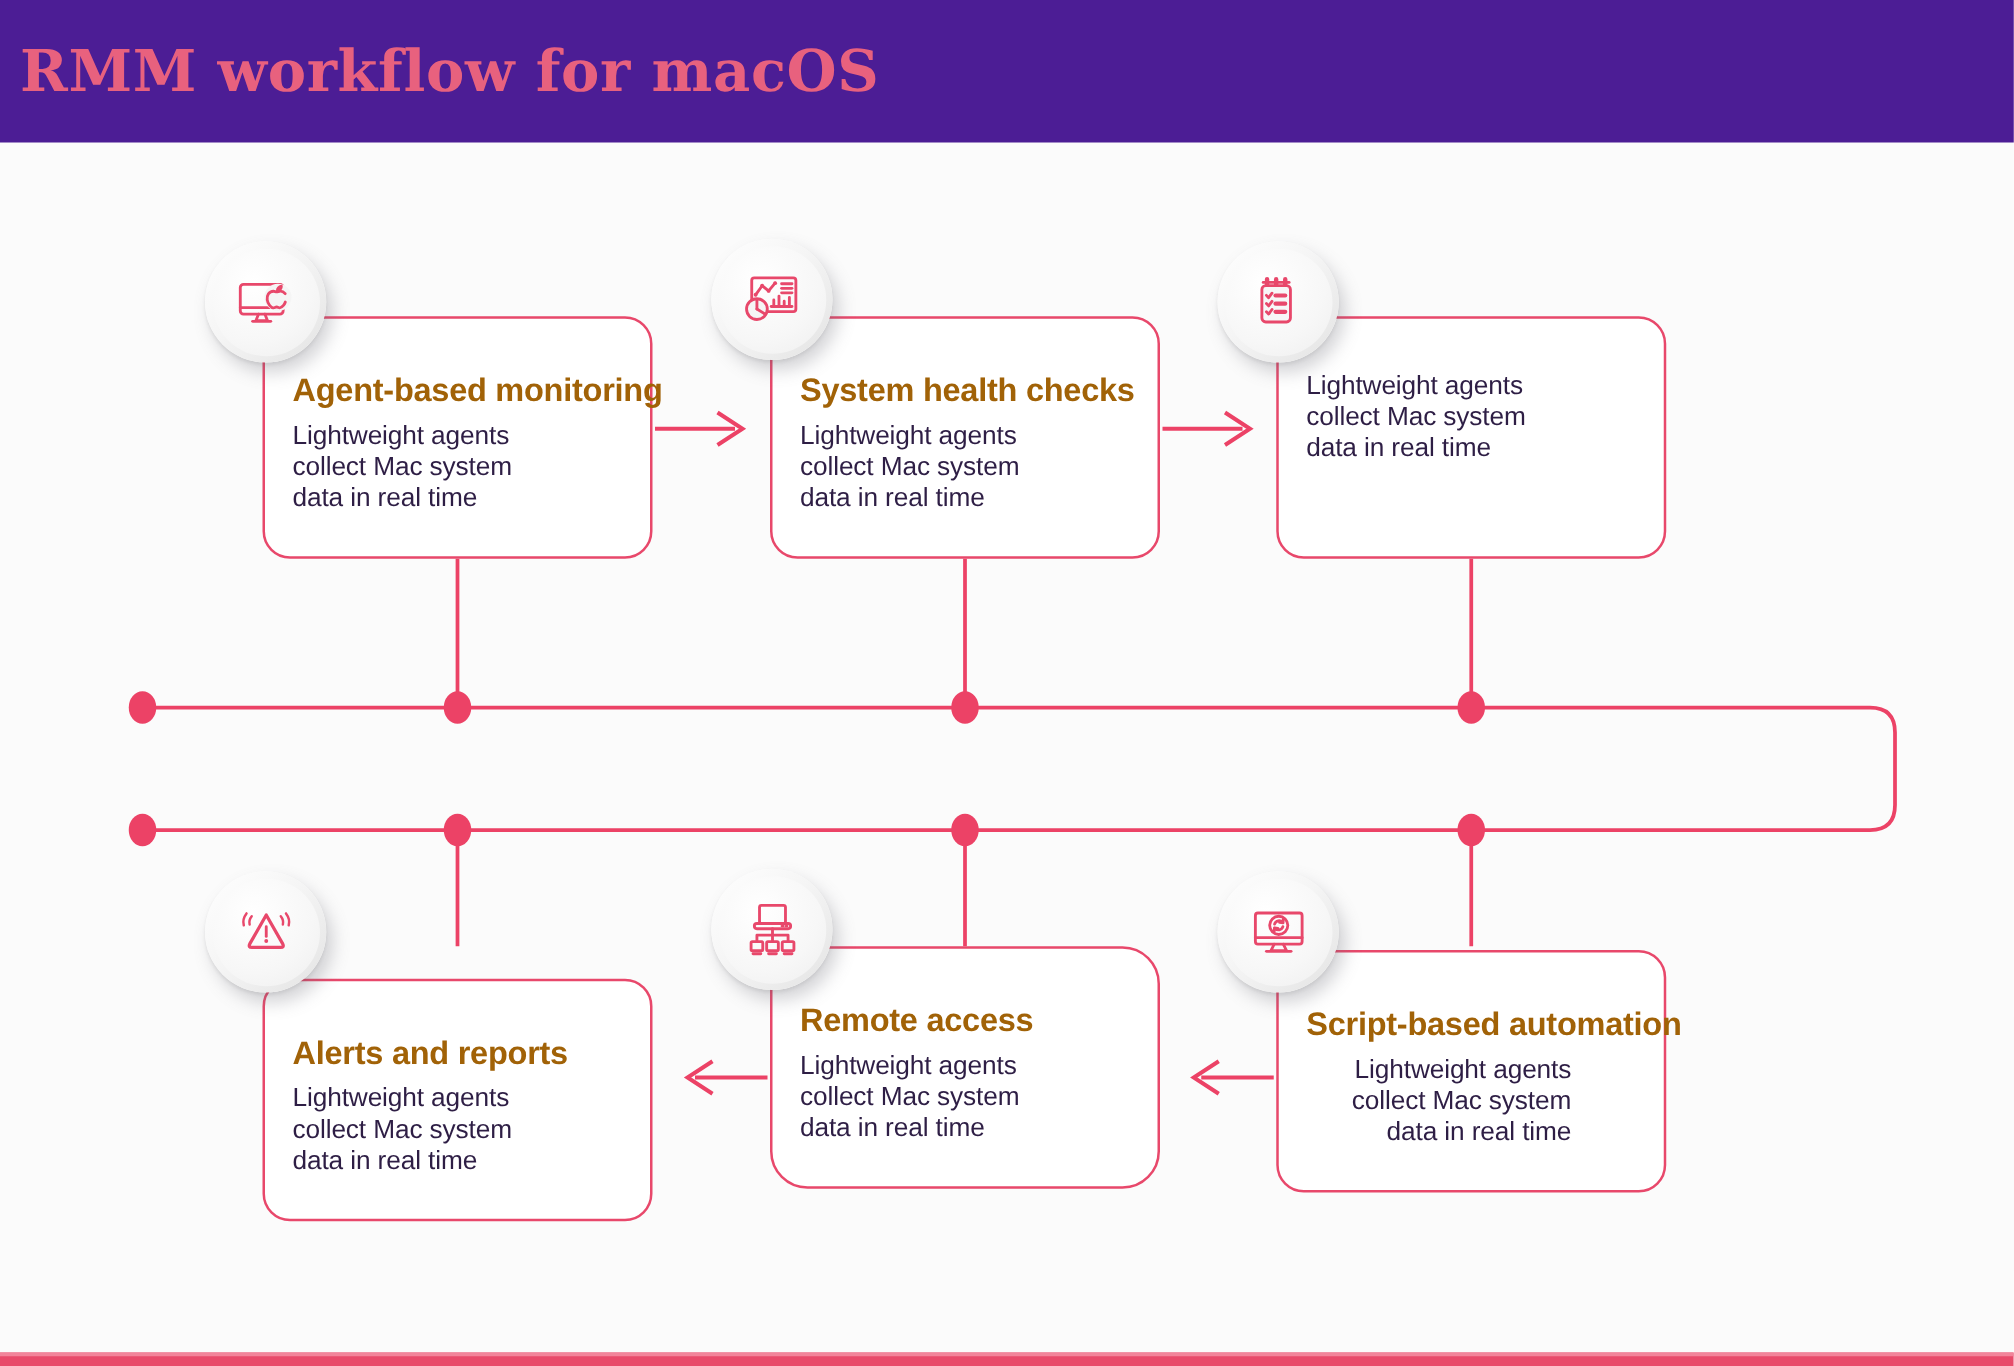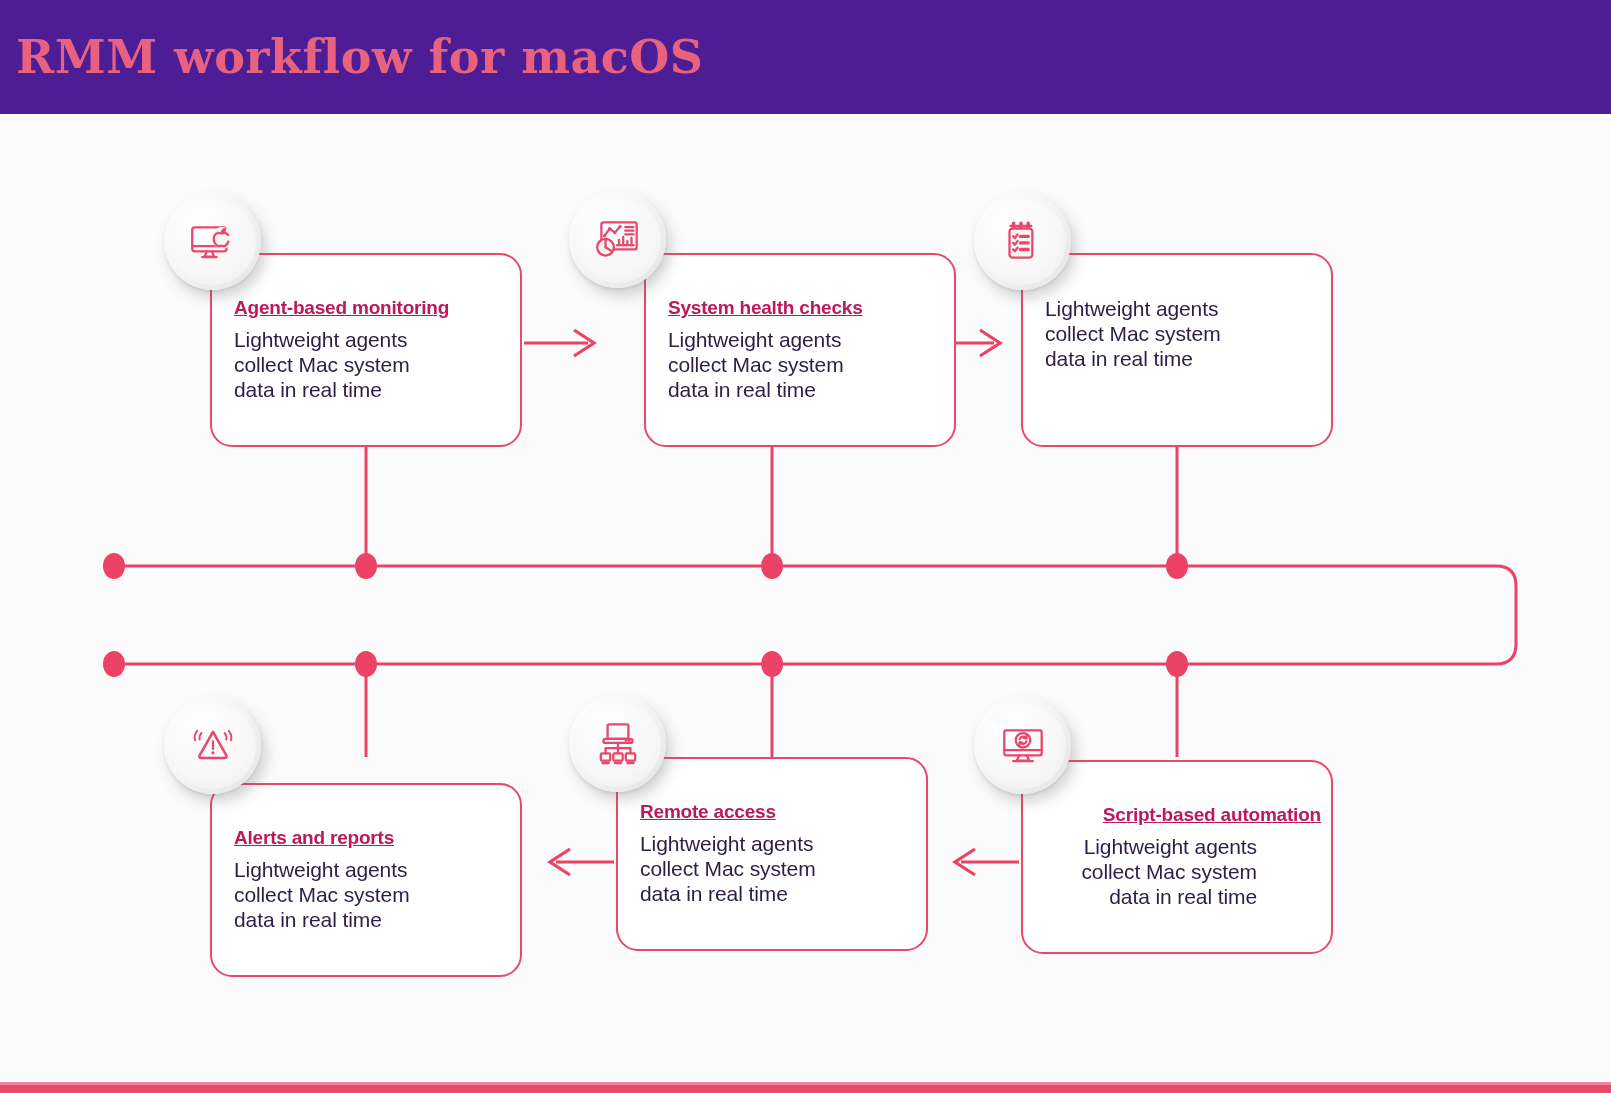--- a/index.html
+++ b/index.html
@@ -15,28 +15,28 @@
   
   .footer-bar{position:absolute;left:0;bottom:0;width:100%;height:11px;background:#E84A6A;
               border-top:3px solid #F2849A;box-sizing:border-box;z-index:4;}
 
   
   .connectors{position:absolute;left:0;top:0;width:1611px;height:1093px;z-index:1;pointer-events:none;}
 
   
   .card{position:absolute;width:312px;height:194px;background:#FFFFFF;border:2.5px solid #E8486B;
         border-radius:22px;box-sizing:border-box;padding:42px 10px 0 22px;z-index:2;}
-  .card-title{margin:0 0 9px 0;font-size:19px;font-weight:700;color:#be185d;white-space:nowrap;letter-spacing:-0.2px;text-decoration:underline;}
+  .card-title{margin:0 0 9px 0;font-size:26px;font-weight:700;color:#a16207;white-space:nowrap;letter-spacing:-0.2px;}
   .card-desc{margin:0;font-size:21px;font-weight:400;color:#2E1E45;line-height:1.18;max-width:212px;letter-spacing:-0.1px;}
 
   .card.n1{left:210px;top:253px;}
-  .card.n2{left:644px;top:253px;}
+  .card.n2{left:616px;top:253px;}
   .card.n3{left:1021px;top:253px;}
   .card.n4{left:210px;top:757px;margin-top:26px;}
-  .card.n5{left:616px;top:757px;}
+  .card.n5{left:616px;top:757px;border-radius:30px;}
   .card.n6{left:1021px;top:760px;text-align:right;}
 
   
   .badge{position:absolute;width:97px;height:97px;border-radius:50%;z-index:3;
          background:linear-gradient(135deg,#ffffff 0%,#f5f5f5 45%,#e3e3e3 100%);
          box-shadow:5px 8px 14px rgba(110,110,120,0.30),0 2px 3px rgba(0,0,0,0.08);
          display:flex;align-items:center;justify-content:center;}
   .badge-face{width:86px;height:86px;border-radius:50%;
               background:radial-gradient(circle at 38% 32%,#ffffff 0%,#f7f7f7 60%,#eeeeee 100%);
               display:flex;align-items:center;justify-content:center;}

